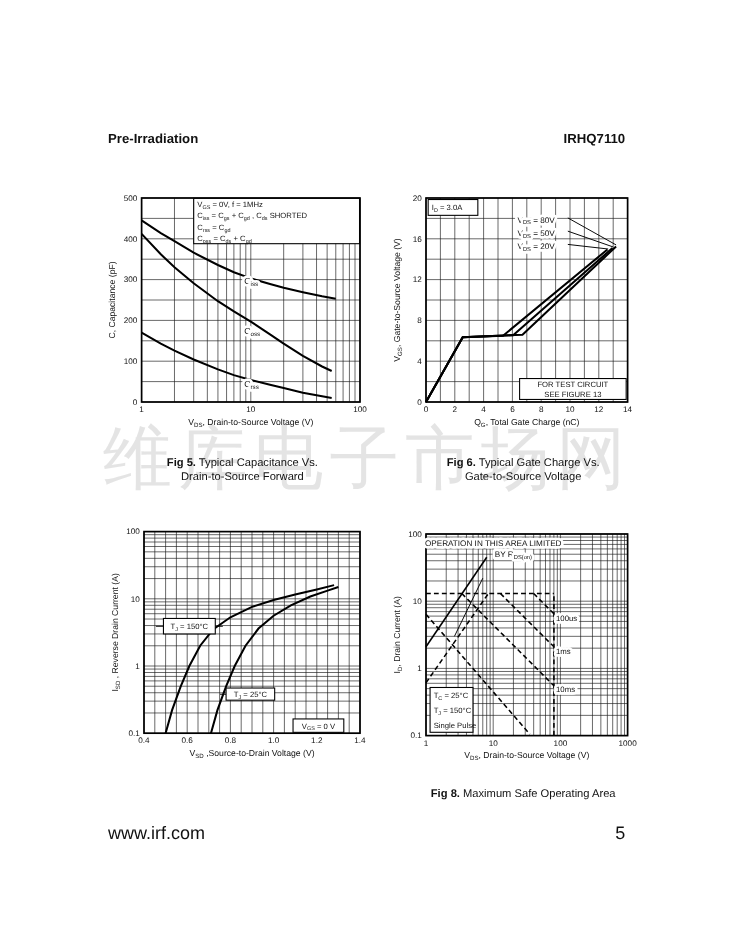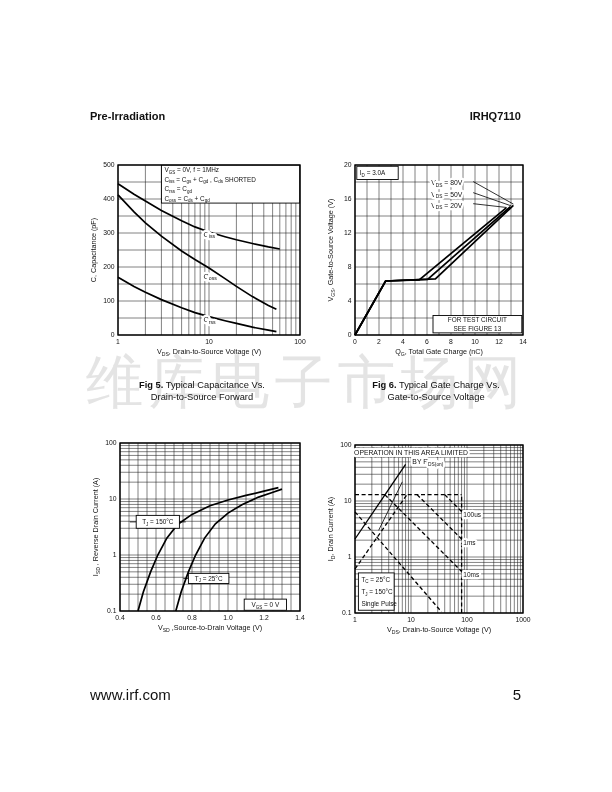--- a/index.html
+++ b/index.html
@@ -326,19 +326,22 @@
     </svg>
 
   <div class="cap" style="left:88px;top:380px">
     <b>Fig 5.</b><span> Typical Capacitance Vs.</span><br>
     <span>Drain-to-Source Forward</span>
   </div>
   <div class="cap" style="left:322px;top:380px">
     <b>Fig 6.</b><span> Typical Gate Charge Vs.</span><br>
     <span>Gate-to-Source Voltage</span>
   </div>
+  <div class="cap" style="left:322px;top:656px">
+    <b>Fig 8.</b><span> Maximum Safe Operating Area</span>
+  </div>
 
   <div class="ftr">
     <span class="fl">www.irf.com</span>
     <span class="fr">5</span>
   </div>
 
 </div>
 
 </body></html>

